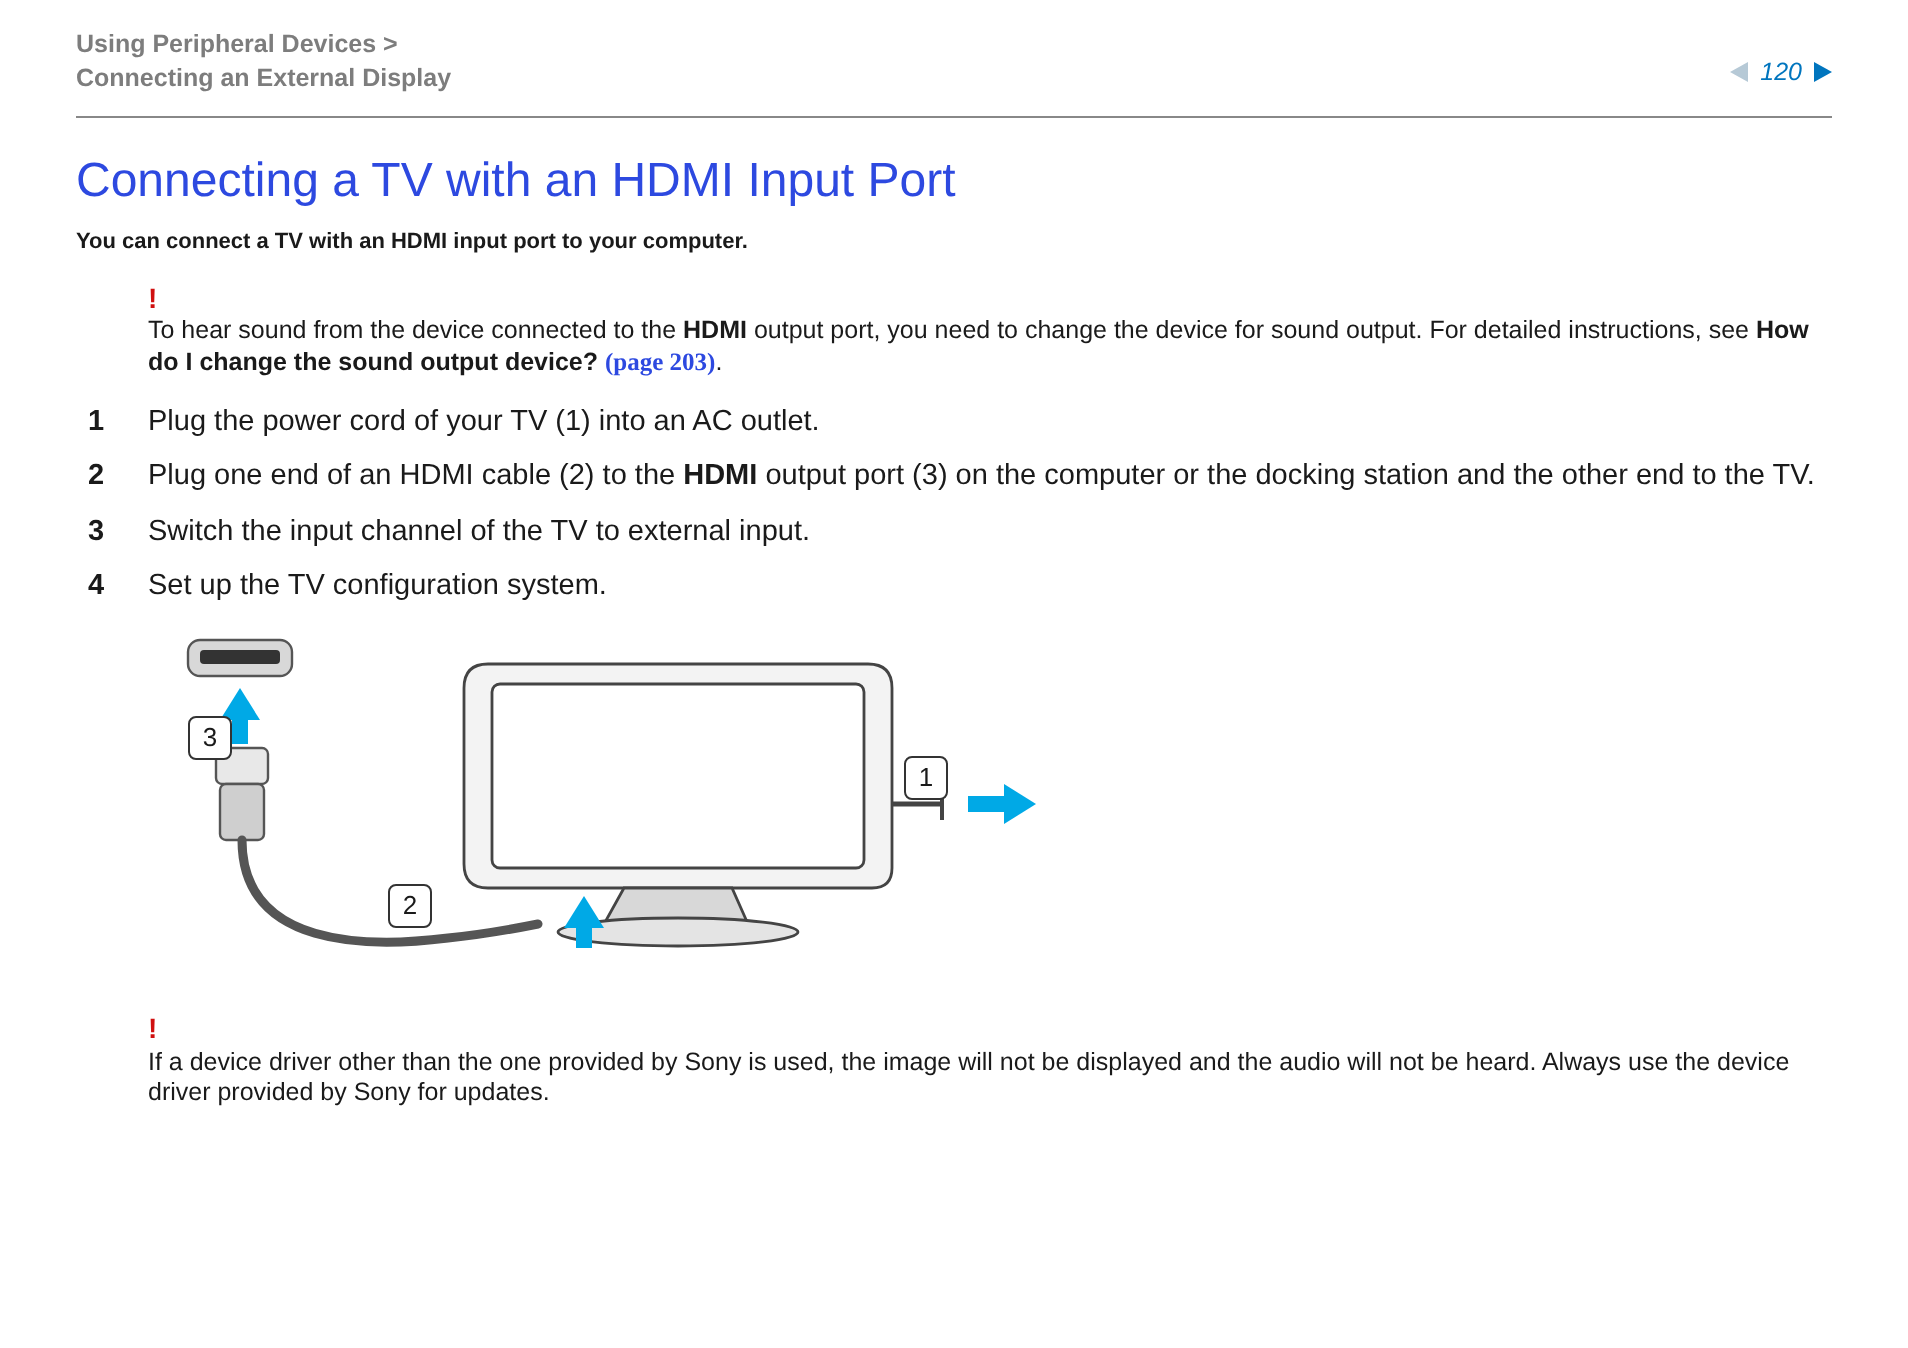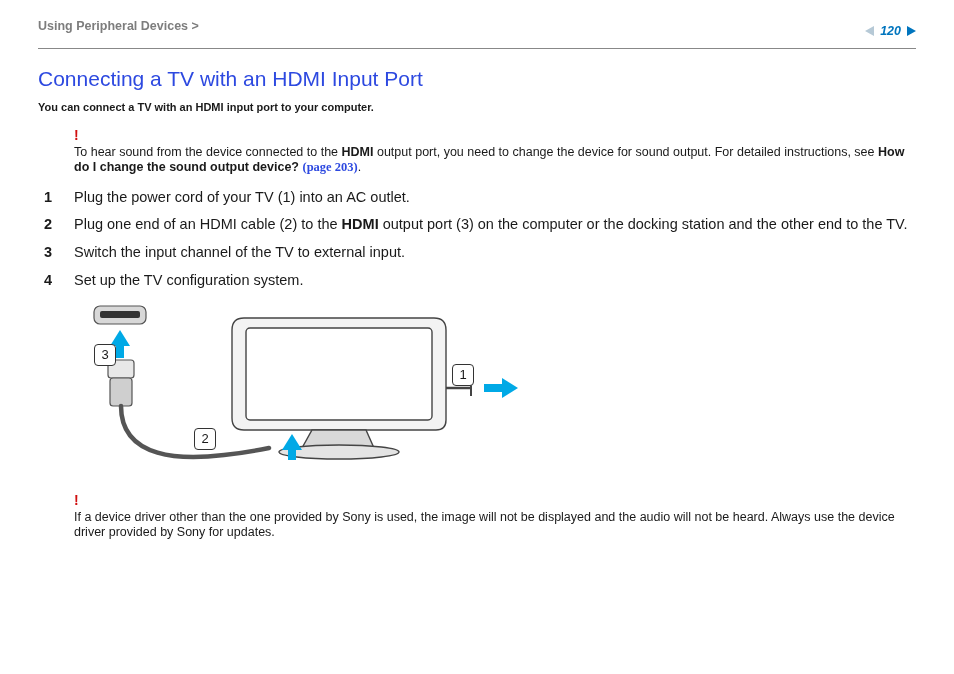--- a/index.html
+++ b/index.html
@@ -25,21 +25,21 @@
     line-height: 1.35;
   }
   .pagenav {
     display: flex;
     align-items: center;
     gap: 6px;
     margin-top: 10px;
   }
   .pagenav .num {
     font-size: 12.5px;
-    font-weight: bold;
+    font-weight: normal;
     font-style: italic;
     color: #0075be;
   }
   .pagenav .tri-left {
     width: 0; height: 0;
     border-top: 5px solid transparent;
     border-bottom: 5px solid transparent;
     border-right: 9px solid #b6c9d6;
   }
   .pagenav .tri-right {
@@ -50,21 +50,21 @@
   }
   .divider {
     border: none;
     border-top: 1px solid #888;
     margin: 4px 38px 0 38px;
   }
   .content {
     padding: 18px 38px 0 38px;
   }
   h1.title {
-    font-size: 21px;
+    font-size: 24px;
     font-weight: normal;
     color: #2d49e0;
     margin: 0 0 10px 0;
   }
   .intro {
     font-size: 11px;
     margin: 0 0 14px 0;
     font-weight: bold;
   }
   h2.sub {
@@ -125,20 +125,21 @@
     line-height: 19px;
   }
   .note-block.bottom { margin-top: 4px; }
 </style>
 </head>
 <body>
 
 <div class="header">
   <div class="breadcrumb">
     <span>Using Peripheral Devices &gt;</span><br>
+    <span>Connecting an External Display</span>
   </div>
   <div class="pagenav">
     <span class="tri-left"></span>
     <span class="num">120</span>
     <span class="tri-right"></span>
   </div>
 </div>
 <hr class="divider">
 
 <div class="content">

